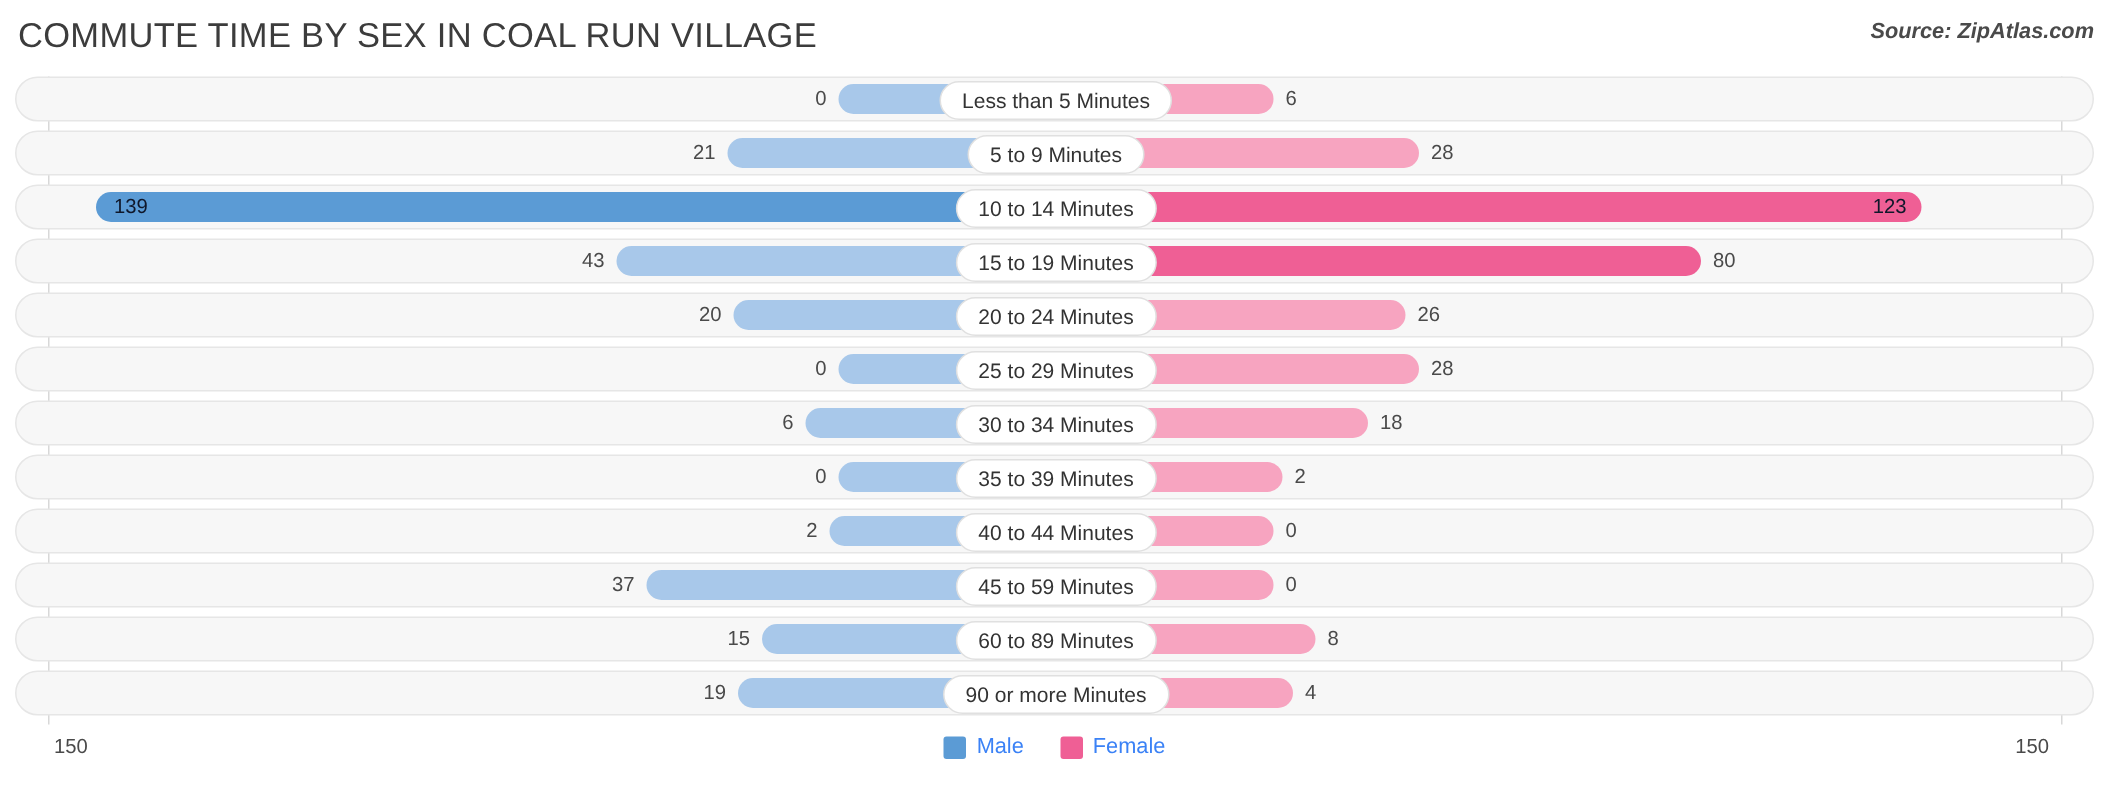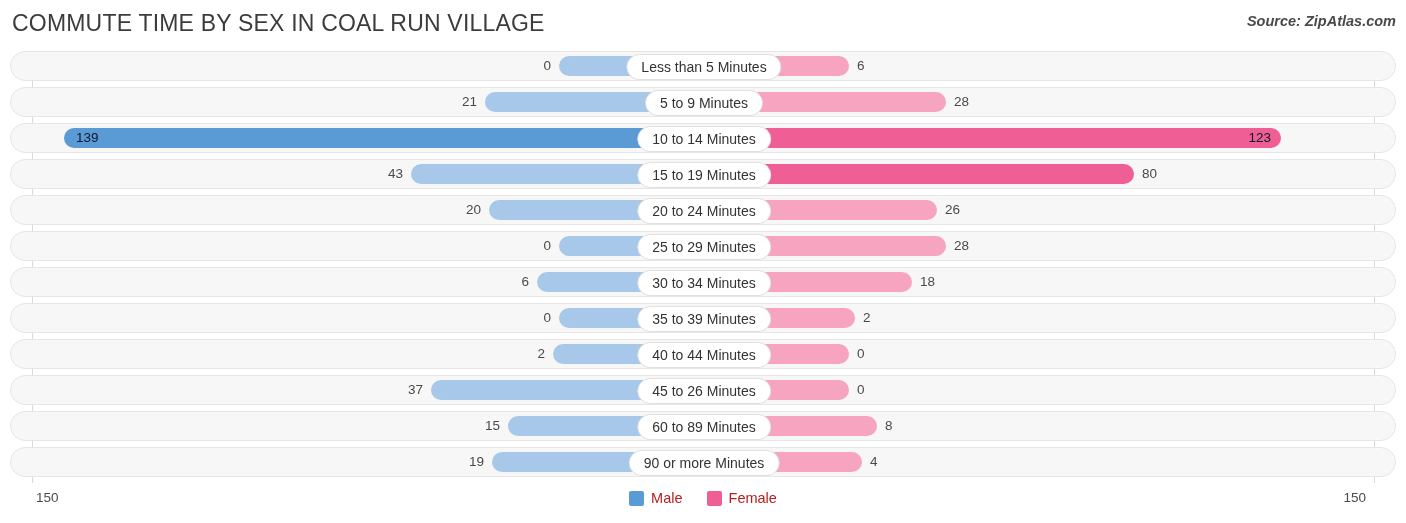--- a/index.html
+++ b/index.html
@@ -153,21 +153,21 @@
     justify-content: center;
     align-items: center;
     gap: 24px;
     height: 24px;
   }
   .legend-item {
     display: flex;
     align-items: center;
     gap: 7px;
     font-size: 14.5px;
-    color: #b91c1c;
+    color: #3b82f6;
   }
   .swatch {
     width: 15px;
     height: 15px;
     border-radius: 2px;
     display: inline-block;
   }
 </style>
 </head>
 <body>
@@ -261,21 +261,21 @@
             <div class="val female-out" style="left: 846px; width: 56px;">0</div>
             <div class="cat-pill" style="left: 693px;">40 to 44 Minutes</div>
           </div>
         </div>
         <div class="row">
           <div class="row-inner">
             <div class="bar male lo" style="left: 420px; width: 273px;"></div>
             <div class="bar female lo" style="left: 693px; width: 145px;"></div>
             <div class="val male-out" style="left: 356px; width: 56px;">37</div>
             <div class="val female-out" style="left: 846px; width: 56px;">0</div>
-            <div class="cat-pill" style="left: 693px;">45 to 26 Minutes</div>
+            <div class="cat-pill" style="left: 693px;">45 to 59 Minutes</div>
           </div>
         </div>
         <div class="row">
           <div class="row-inner">
             <div class="bar male lo" style="left: 497px; width: 196px;"></div>
             <div class="bar female lo" style="left: 693px; width: 173px;"></div>
             <div class="val male-out" style="left: 433px; width: 56px;">15</div>
             <div class="val female-out" style="left: 874px; width: 56px;">8</div>
             <div class="cat-pill" style="left: 693px;">60 to 89 Minutes</div>
           </div>

